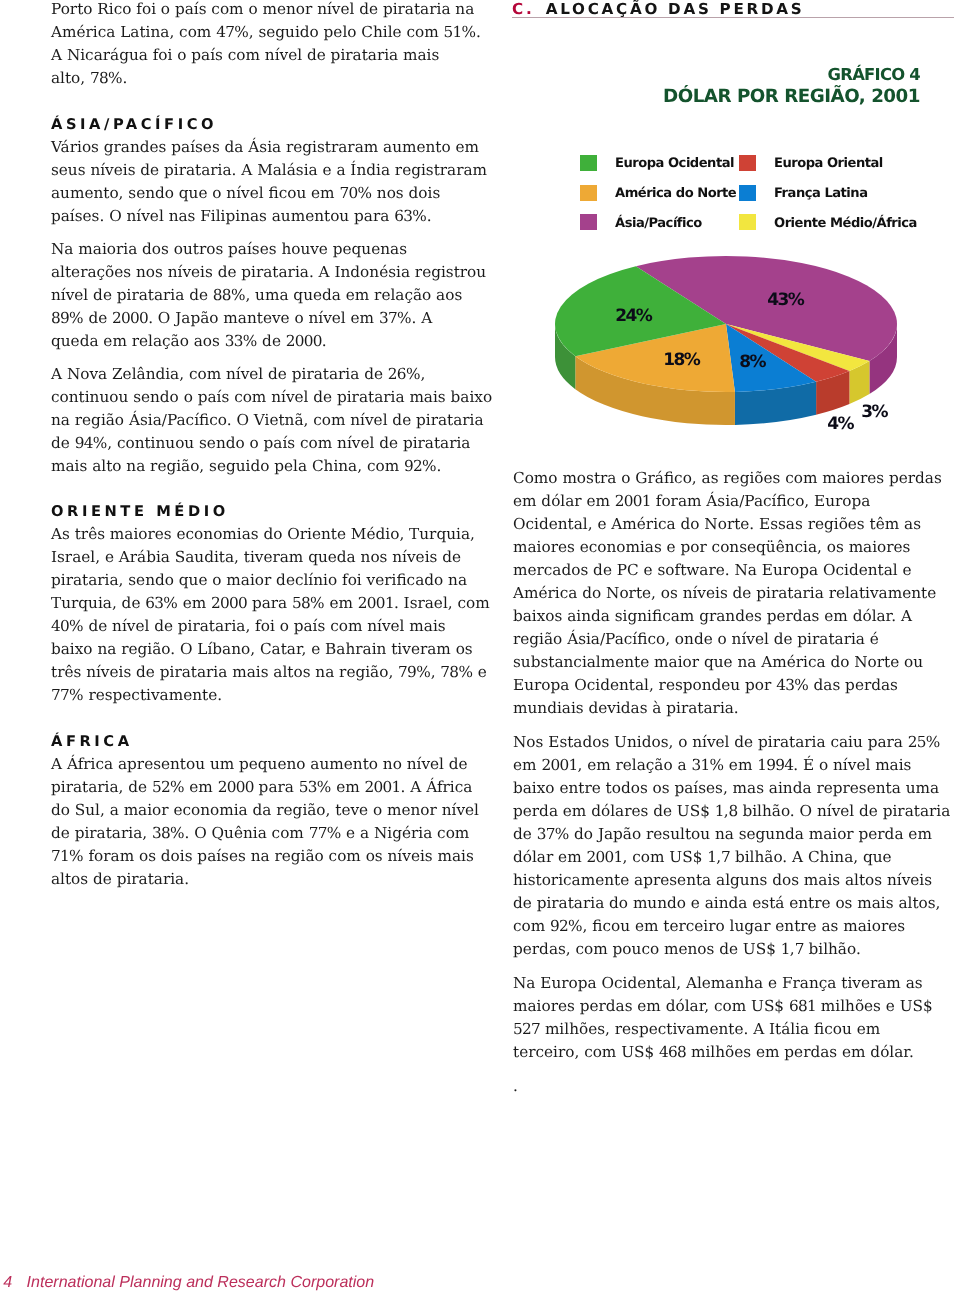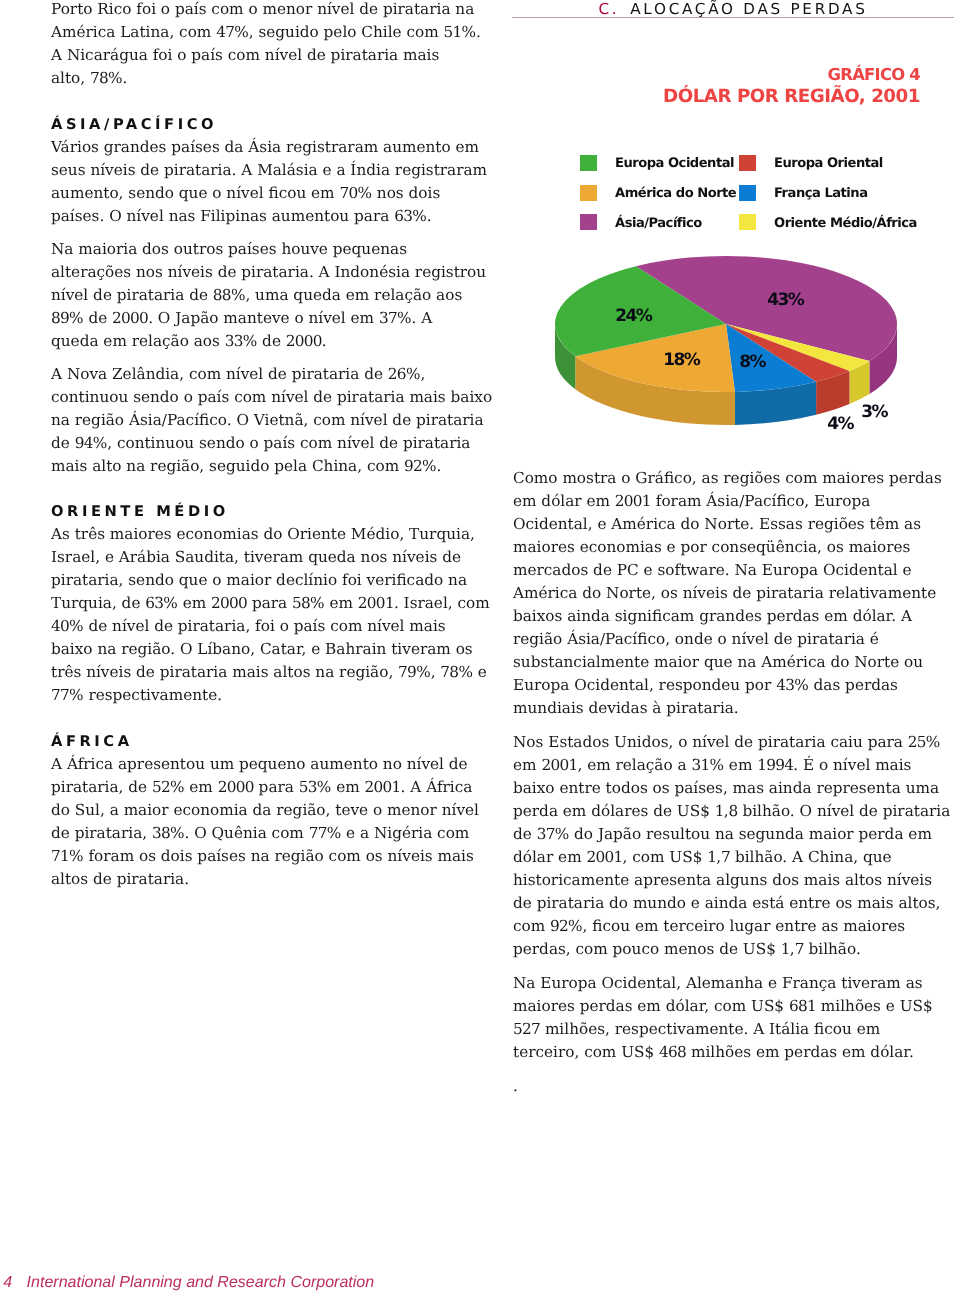--- a/index.html
+++ b/index.html
@@ -17,31 +17,31 @@
          text-align:left;color:#1b1b1b;}
   .ln{display:block;white-space:nowrap;}
   .col-right p.body{margin-bottom:11.2px;}
   .num{letter-spacing:-0.7px;}
   h3.sub{margin:0;padding:13.6px 0 0 0;font-family:"DejaVu Sans",sans-serif;
          font-weight:bold;font-size:14.7px;letter-spacing:3.55px;color:#111;
          line-height:22px;}
 
   
   .sec-head{position:absolute;left:512px;top:1px;width:442px;}
-  .sec-head .txt{font-family:"DejaVu Sans",sans-serif;font-weight:normal;
+  .sec-head .txt{font-family:"DejaVu Sans",sans-serif;font-weight:bold;
                  font-size:15.2px;letter-spacing:2.73px;color:#141414;
-                 white-space:nowrap;line-height:17px;text-align:center;}
+                 white-space:nowrap;line-height:17px;}
   .sec-head .cc{color:#b5073a;margin-right:3.3px;}
   .sec-head .rule{height:1.4px;background:#b9a2aa;margin-top:-1.4px;}
 
   
   .fig-title{position:absolute;left:515px;top:64px;width:405px;
              text-align:right;font-family:"DejaVu Sans",sans-serif;
              font-weight:bold;font-size:18.3px;letter-spacing:-0.51px;
-             line-height:22px;color:#ef4444;}
+             line-height:22px;color:#14532d;}
   .fig-title div:first-child{font-size:16.4px;letter-spacing:-0.75px;}
 
   .legend{position:absolute;left:580px;top:154px;width:380px;}
   .legend-row{display:flex;height:29.6px;}
   .legend-item{display:flex;align-items:flex-start;}
   .legend-item.c1{width:159px;}
   .sw{width:17px;height:16px;flex:0 0 auto;margin-top:1px;}
   .lg-label{font-family:"DejaVu Sans",sans-serif;font-weight:bold;
             font-size:13.1px;letter-spacing:-0.5px;color:#111;margin-left:18px;
             line-height:16px;margin-top:2.4px;white-space:nowrap;}

